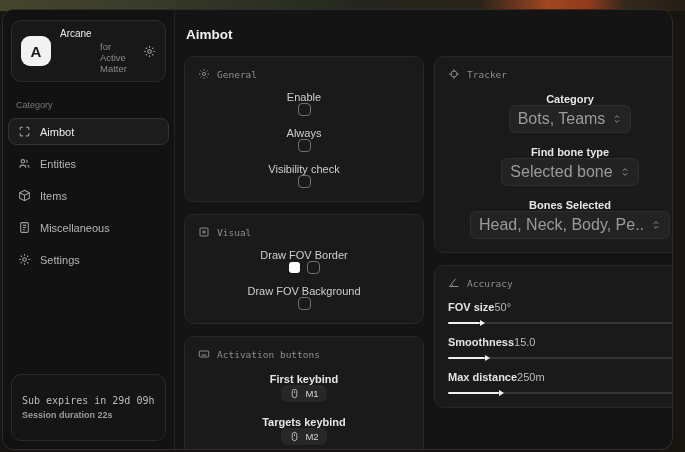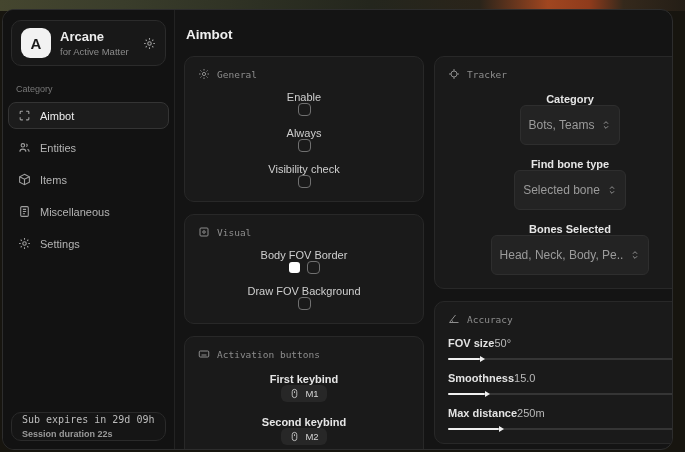--- a/index.html
+++ b/index.html
@@ -26,35 +26,35 @@
   }
   .side-header {
     margin:10px 8px 6px; border:1px solid #2b2b2b; background:#181818;
     border-radius:10px; padding:7px 9px; display:flex; align-items:center; gap:9px;
   }
   .logo {
     width:30px; height:30px; background:#f2f2f2; border-radius:9px;
     color:#1a1a1a; font-weight:bold; font-size:15px;
     display:grid; place-items:center; flex-shrink:0;
   }
-  .app-name { font-size:13px; font-weight:700; color:#ececec; }
-  .app-sub  { font-size:9.5px; color:#8b8b8b; margin-top:2px; }
+  .app-name { font-size:10px; font-weight:400; color:#ececec; }
+  .app-sub  { font-size:9.5px; color:#8b8b8b; margin-top:2px;margin-left:40px; }
   .side-gear { margin-left:auto; color:#9f9f9f; display:flex; cursor:pointer; }
   .category-label { margin:12px 13px 8px; font-size:9px; color:#787878; }
   .nav { display:flex; flex-direction:column; gap:5px; padding:0 5px; }
   .nav-item {
     display:flex; align-items:center; gap:9px; padding:6px 9px;
     border-radius:8px; font-size:11px; color:#b4b4b4;
     border:1px solid transparent; cursor:pointer;
   }
   .nav-item.selected { background:#1c1c1c; border-color:#343434; color:#ececec; }
   .nav-item .nicon { display:flex; color:#9f9f9f; }
   .side-footer {
     margin:auto 8px 8px; border:1px solid #2a2a2a; border-radius:10px;
-    padding:1px 10px; background:#151515;
+    padding:20px 10px; background:#151515;
   }
   .sub-expires { font-family:"DejaVu Sans Mono", monospace; font-size:10px; color:#bdbdbd; }
   .session-dur { font-size:9px; font-weight:700; color:#9a9a9a; margin-top:4px; }
   
   .main { flex:1; padding:15px 12px 12px 9px; }
   .page-title { font-size:13.5px; font-weight:700; color:#f0f0f0; margin:2px 0 14px 2px; }
   .columns { display:flex; gap:10px; align-items:flex-start; }
   .col-left  { width:240px; flex-shrink:0; }
   .col-right { width:272px; flex-shrink:0; }
   .card {
@@ -78,22 +78,22 @@
   }
   .row-right { display:flex; align-items:center; gap:7px; }
   .swatch { width:11px; height:11px; background:#ffffff; border-radius:3px; cursor:pointer; }
   .keybind {
     display:flex; align-items:center; gap:5px; background:#272727;
     border-radius:6px; padding:3px 8px; font-size:9.5px; color:#d6d6d6; cursor:pointer;
   }
   .keybind .kicon { display:flex; color:#c4c4c4; }
   .select-btn {
     display:flex; align-items:center; gap:7px; background:#232323;
-    border:1px solid #2e2e2e; border-radius:6px; padding:12px 8px;
-    font-size:12px; color:#9b9b9b; cursor:pointer; white-space:nowrap;
+    border:1px solid #2e2e2e; border-radius:6px; padding:4px 8px;
+    font-size:16px; color:#9b9b9b; cursor:pointer; white-space:nowrap;
   }
   .select-btn .sicon { display:flex; color:#9b9b9b; }
   .trow { margin-top:13px; }
   .slider-group { margin-top:12px; }
   .slider-head { display:flex; align-items:center; }
   .slider-head .slbl { font-size:11px; font-weight:700; color:#e3e3e3; }
   .slider-head .sval { font-size:11px; color:#b9b9b9; }
   .slider-track {
     margin-top:9px; height:2px; background:#353535; border-radius:2px;
     position:relative; cursor:pointer;
@@ -218,21 +218,21 @@
           <div class="card-header">
             <span class="hicon">
               <svg width="12" height="12" viewBox="0 0 24 24" fill="none" stroke="currentColor" stroke-width="2">
                   <rect x="4" y="4" width="16" height="16" rx="2"></rect>
                   <circle cx="12" cy="12" r="2.5"></circle>
                 </svg>
             </span>
             <span>Visual</span>
           </div>
           <div class="row">
-            <span>Body FOV Border</span>
+            <span>Draw FOV Border</span>
             <span class="row-right">
               <span class="swatch"></span>
               <span class="checkbox"></span>
             </span>
           </div>
           <div class="row">
             <span>Draw FOV Background</span>
             <span class="checkbox"></span>
           </div>
         </div>
@@ -253,21 +253,21 @@
               <span class="kicon">
                 <svg width="11" height="11" viewBox="0 0 24 24" fill="none" stroke="currentColor" stroke-width="2">
                     <rect x="7" y="3" width="10" height="18" rx="5"></rect>
                     <path d="M12 7v4"></path>
                   </svg>
               </span>
               <span>M1</span>
             </span>
           </div>
           <div class="row" style="margin-top:14px;">
-            <span class="lbl-bold">Second keybind</span>
+            <span class="lbl-bold">Targets keybind</span>
             <span class="keybind">
               <span class="kicon">
                 <svg width="11" height="11" viewBox="0 0 24 24" fill="none" stroke="currentColor" stroke-width="2">
                     <rect x="7" y="3" width="10" height="18" rx="5"></rect>
                     <path d="M12 7v4"></path>
                   </svg>
               </span>
               <span>M2</span>
             </span>
           </div>

